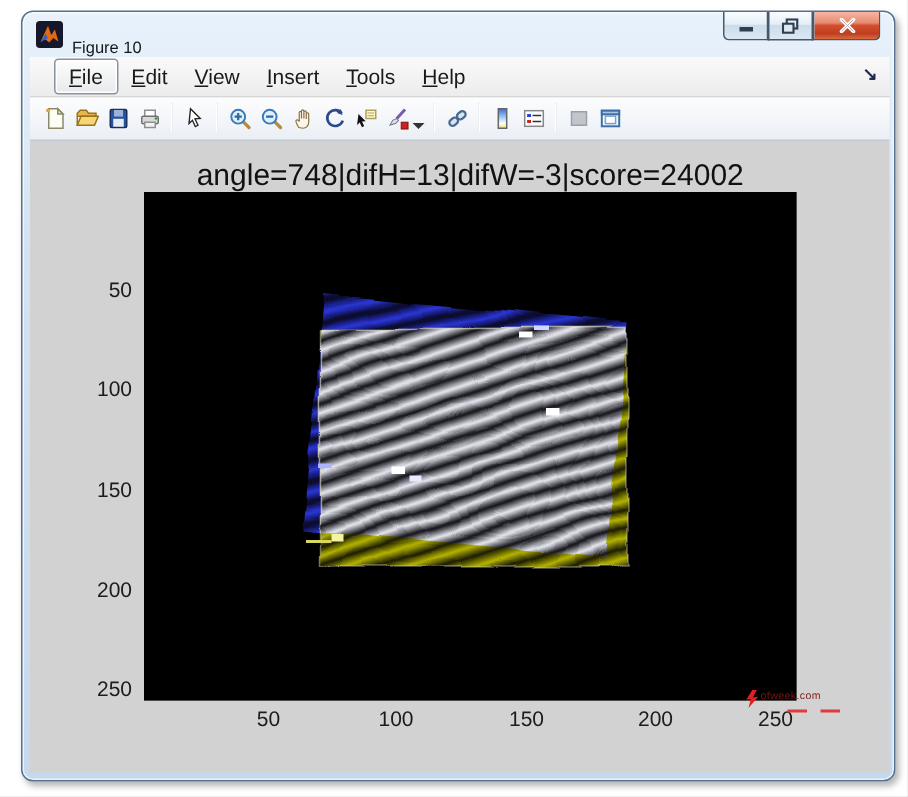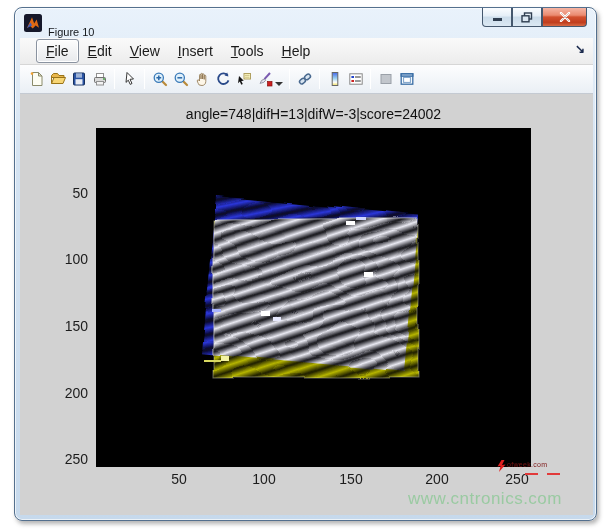--- a/index.html
+++ b/index.html
@@ -58,21 +58,21 @@
   .tsep { width:1px; height:20px; background:#c2c6cb; border-right:1px solid #ffffff; margin:0 4px; }
   .caret { width:0; height:0; border-left:4px solid transparent; border-right:4px solid transparent; border-top:4px solid #333; margin:10px 2px 0 0; }
 
   
   .figure-area {
     position:absolute; left:5px; top:86px; width:573px; height:421px;
     background:#d2d2d2;
   }
   .fig-title {
     position:absolute; left:76px; top:12px; width:435px;
-    text-align:center; font-size:14px; color:#111;
+    text-align:center; font-size:20px; color:#111;
   }
   .axes { position:absolute; left:76px; top:34px; width:435px; height:339px; background:#000; }
   .ylab { position:absolute; left:28px; width:40px; height:16px; text-align:right; font-size:14px; color:#1c1c1c; }
   .xlab { position:absolute; top:377px; width:50px; height:16px; text-align:center; font-size:14px; color:#1c1c1c; }
 
   
   .wm-red { position:absolute; left:477px; top:366px; width:90px; height:20px; }
   .wm-red .bolt { position:absolute; left:0; top:0; }
   .wm-red .txt { position:absolute; left:10px; top:1px; font-size:7px; color:#7d1616; letter-spacing:.3px; }
   .wm-red .dash { position:absolute; top:13px; height:2px; width:13px; background:#e23a3a; }
@@ -326,14 +326,13 @@
         <svg class="bolt" width="9" height="12" viewBox="0 0 9 12">
           <path d="M4.5 0 L0.5 6.5 L3.5 6 L2 12 L8.5 4.5 L5 5 L7.5 0 Z" fill="#e02020"></path>
         </svg>
         <span class="txt">ofweek.com</span>
         <span class="dash d1"></span>
         <span class="dash d2"></span>
       </div>
     </div>
   </div>
 
-  <div class="wm-green">www.cntronics.com</div>
 </div>
 
 </body></html>

